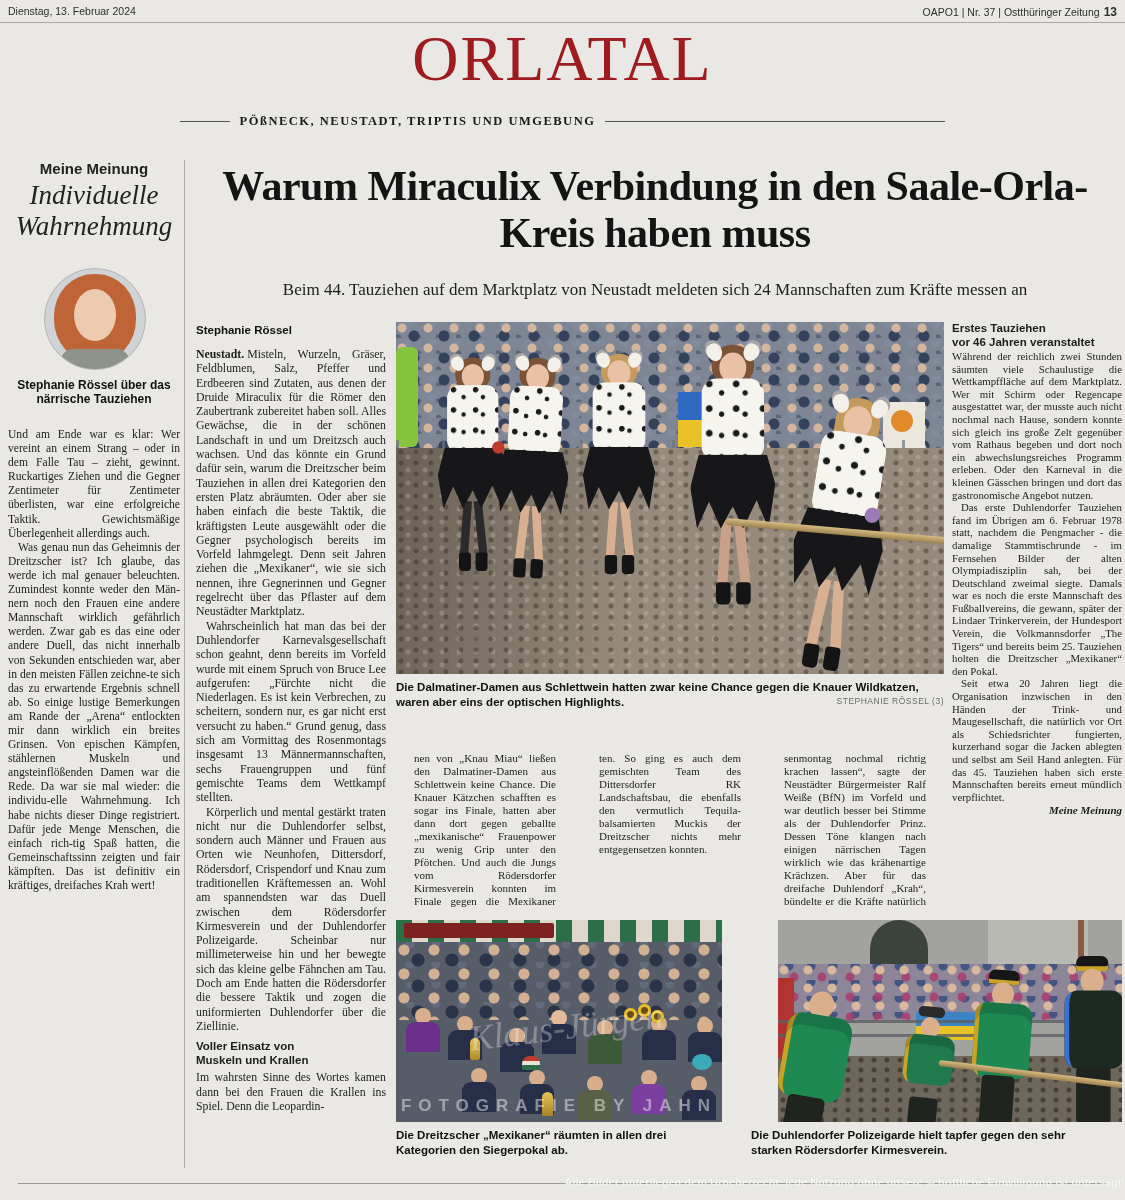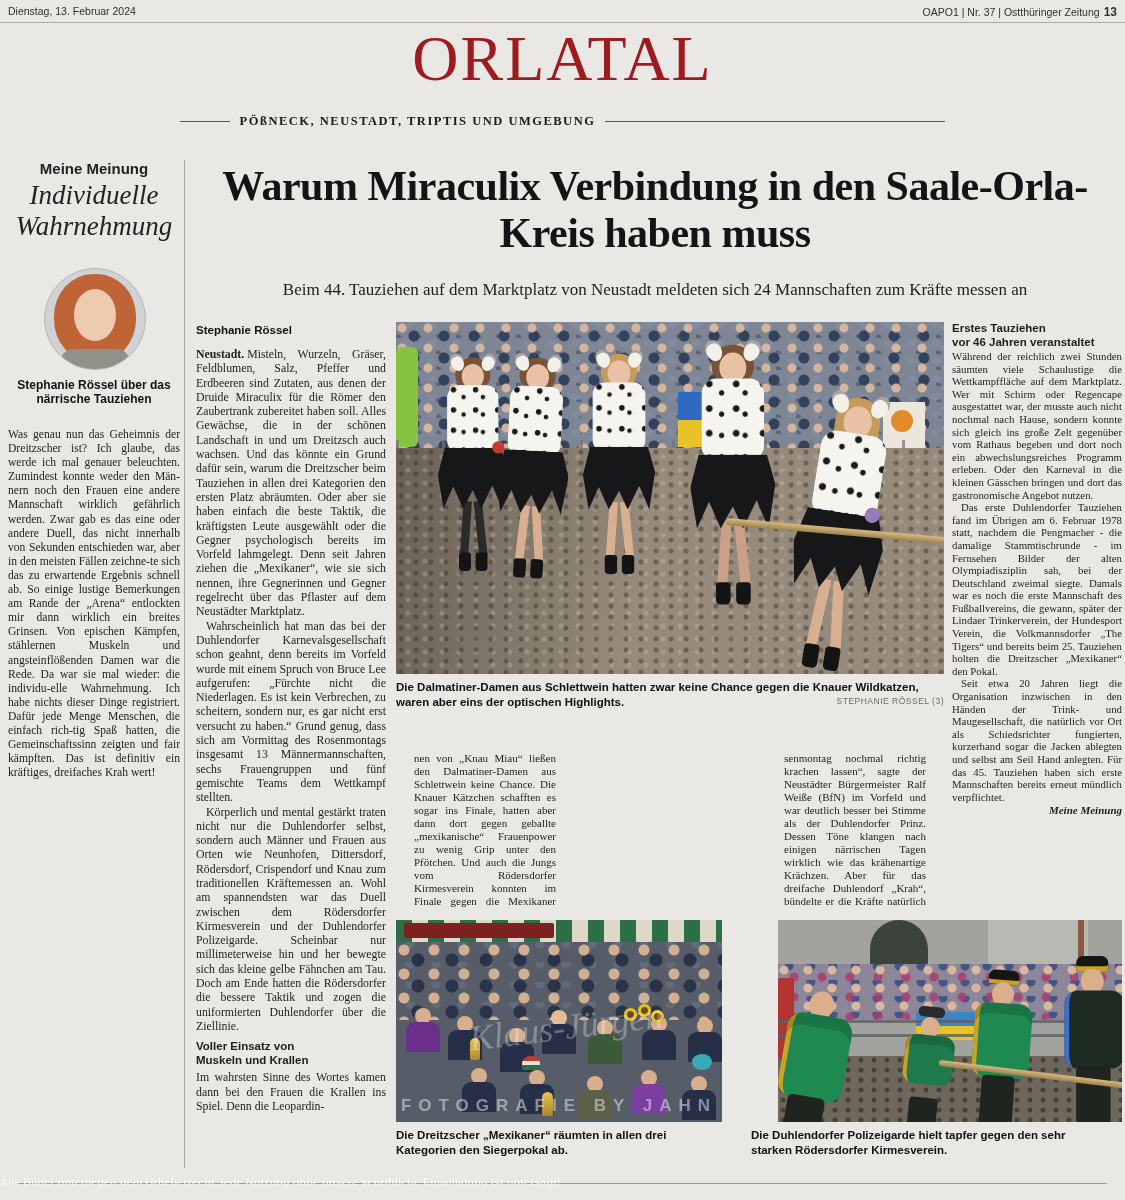--- a/index.html
+++ b/index.html
@@ -70,21 +70,21 @@
   
   .cap{font-family:"Liberation Sans",sans-serif;font-weight:bold;font-size:11.5px;
        line-height:14.5px;color:#101010;text-align:left;}
   .cap-main{left:396px;top:680px;width:548px;}
   .credit{position:absolute;right:0;bottom:1px;font-weight:normal;font-size:8.5px;
           color:#6a6a6a;letter-spacing:.5px;}
   .cap-bl{left:396px;top:1128px;width:326px;}
   .cap-br{left:743px;top:1128px;width:344px;margin-left:8px;}
   
   .footer-rule{left:18px;right:18px;top:1183px;height:1px;background:#9c9b97;}
-  .footer-wm{left:0;right:0;top:1176px;text-align:left;font-family:"Liberation Sans",sans-serif;
+  .footer-wm{left:0;right:0;top:1176px;text-align:right;font-family:"Liberation Sans",sans-serif;
              font-weight:bold;font-size:11px;color:rgba(255,255,255,.82);
              text-shadow:0 0 1px rgba(120,120,120,.25);}
   
   .photo{overflow:hidden;}
   .photo-main{left:396px;top:322px;width:548px;height:352px;background:#8e8375;}
   .mp-crowd{position:absolute;left:0;top:0;right:0;height:126px;
     background-color:#7e8595;
     background-image:
       radial-gradient(circle 4px at 6px 6px, rgba(217,184,157,.95) 0 4px, transparent 5px),
       radial-gradient(circle 5px at 18px 14px, rgba(48,62,88,.95) 0 5px, transparent 6px),
@@ -248,20 +248,21 @@
 
 <div class="abs op-kicker">Meine Meinung</div>
 <div class="abs op-title">Individuelle Wahrnehmung</div>
 <div class="abs op-photo">
   <div class="hair"></div>
   <div class="face"></div>
   <div class="shoulders"></div>
 </div>
 <div class="abs op-caption">Stephanie Rössel über das närrische Tauziehen</div>
 <div class="abs op-body">
+    <p>Und am Ende war es klar: Wer vereint an einem Strang – oder in dem Falle Tau – zieht, gewinnt. Ruckartiges Ziehen und die Gegner Zentimeter für Zentimeter überlisten, war eine erfolgreiche Taktik. Gewichtsmäßige Überlegenheit allerdings auch.</p>
     <p>Was genau nun das Geheimnis der Dreitzscher ist? Ich glaube, das werde ich mal genauer beleuchten. Zumindest konnte weder den Män-nern noch den Frauen eine andere Mannschaft wirklich gefährlich werden. Zwar gab es das eine oder andere Duell, das nicht innerhalb von Sekunden entschieden war, aber in den meisten Fällen zeichne-te sich das zu erwartende Ergebnis schnell ab. So einige lustige Bemerkungen am Rande der „Arena“ entlockten mir dann wirklich ein breites Grinsen. Von epischen Kämpfen, stählernen Muskeln und angsteinflößenden Damen war die Rede. Da war sie mal wieder: die individu-elle Wahrnehmung. Ich habe nichts dieser Dinge registriert. Dafür jede Menge Menschen, die einfach rich-tig Spaß hatten, die Gemeinschaftssinn zeigten und fair kämpften. Das ist definitiv ein kräftiges, dreifaches Krah wert!</p>
   </div>
 <div class="abs v-divider"></div>
 
 <div class="abs headline">Warum Miraculix Verbindung in den Saale-Orla-Kreis haben muss</div>
 <div class="abs subhead">Beim 44. Tauziehen auf dem Marktplatz von Neustadt meldeten sich 24 Mannschaften zum Kräfte messen an</div>
 <div class="abs byline">Stephanie Rössel</div>
 
 <div class="abs col1">
   <p class="lead"><b>Neustadt.</b><span>Misteln, Wurzeln, Gräser, Feldblumen, Salz, Pfeffer und Erdbeeren sind Zutaten, aus denen der Druide Miraculix für die Römer den Zaubertrank zubereitet haben soll. Alles Gewächse, die in der schönen Landschaft in und um Dreitzsch auch wachsen. Und das könnte ein Grund dafür sein, warum die Dreitzscher beim Tauziehen in allen drei Kategorien den ersten Platz abräumten. Oder aber sie haben einfach die beste Taktik, die kräftigsten Leute ausgewählt oder die Gegner psychologisch bereits im Vorfeld lahmgelegt. Denn seit Jahren ziehen die „Mexikaner“, wie sie sich nennen, ihre Gegnerinnen und Gegner regelrecht über das Pflaster auf dem Neustädter Marktplatz.</span></p>
@@ -350,20 +351,21 @@
 </div>
 <div class="abs cap cap-main">
   <span>Die Dalmatiner-Damen aus Schlettwein hatten zwar keine Chance gegen die Knauer Wildkatzen, waren aber eins der optischen Highlights.</span>
   <span class="credit">STEPHANIE RÖSSEL (3)</span>
 </div>
 
 <div class="abs midcol mc-a">
     <p>nen von „Knau Miau“ ließen den Dalmatiner-Damen aus Schlettwein keine Chance. Die Knauer Kätzchen schafften es sogar ins Finale, hatten aber dann dort gegen geballte „mexikanische“ Frauenpower zu wenig Grip unter den Pfötchen. Und auch die Jungs vom Rödersdorfer Kirmesverein konnten im Finale gegen die Mexikaner nicht mehr wirklich lange gegenhal-</p>
   </div>
 <div class="abs midcol mc-b">
+    <p>ten. So ging es auch dem gemischten Team des Dittersdorfer RK Landschaftsbau, die ebenfalls den vermutlich Tequila-balsamierten Muckis der Dreitzscher nichts mehr entgegensetzen konnten.</p>
   </div>
 <div class="abs midcol mc-c">
     <p>senmontag nochmal richtig krachen lassen“, sagte der Neustädter Bürgermeister Ralf Weiße (BfN) im Vorfeld und war deutlich besser bei Stimme als der Duhlendorfer Prinz. Dessen Töne klangen nach einigen närrischen Tagen wirklich wie das krähenartige Krächzen. Aber für das dreifache Duhlendorf „Krah“, bündelte er die Kräfte natürlich nochmal.</p>
   </div>
 
 <div class="abs rightcol">
   <div class="rc-heading">Erstes Tauziehen
 vor 46 Jahren veranstaltet</div>
   <div>
       <p>Während der reichlich zwei Stunden säumten viele Schaulustige die Wettkampffläche auf dem Marktplatz. Wer mit Schirm oder Regencape ausgestattet war, der musste auch nicht nochmal nach Hause, sondern konnte sich gleich ins große Zelt gegenüber vom Rathaus begeben und dort noch ein abwechslungsreiches Programm erleben. Oder den Karneval in die kleinen Gässchen bringen und dort das gastronomische Angebot nutzen.</p>

